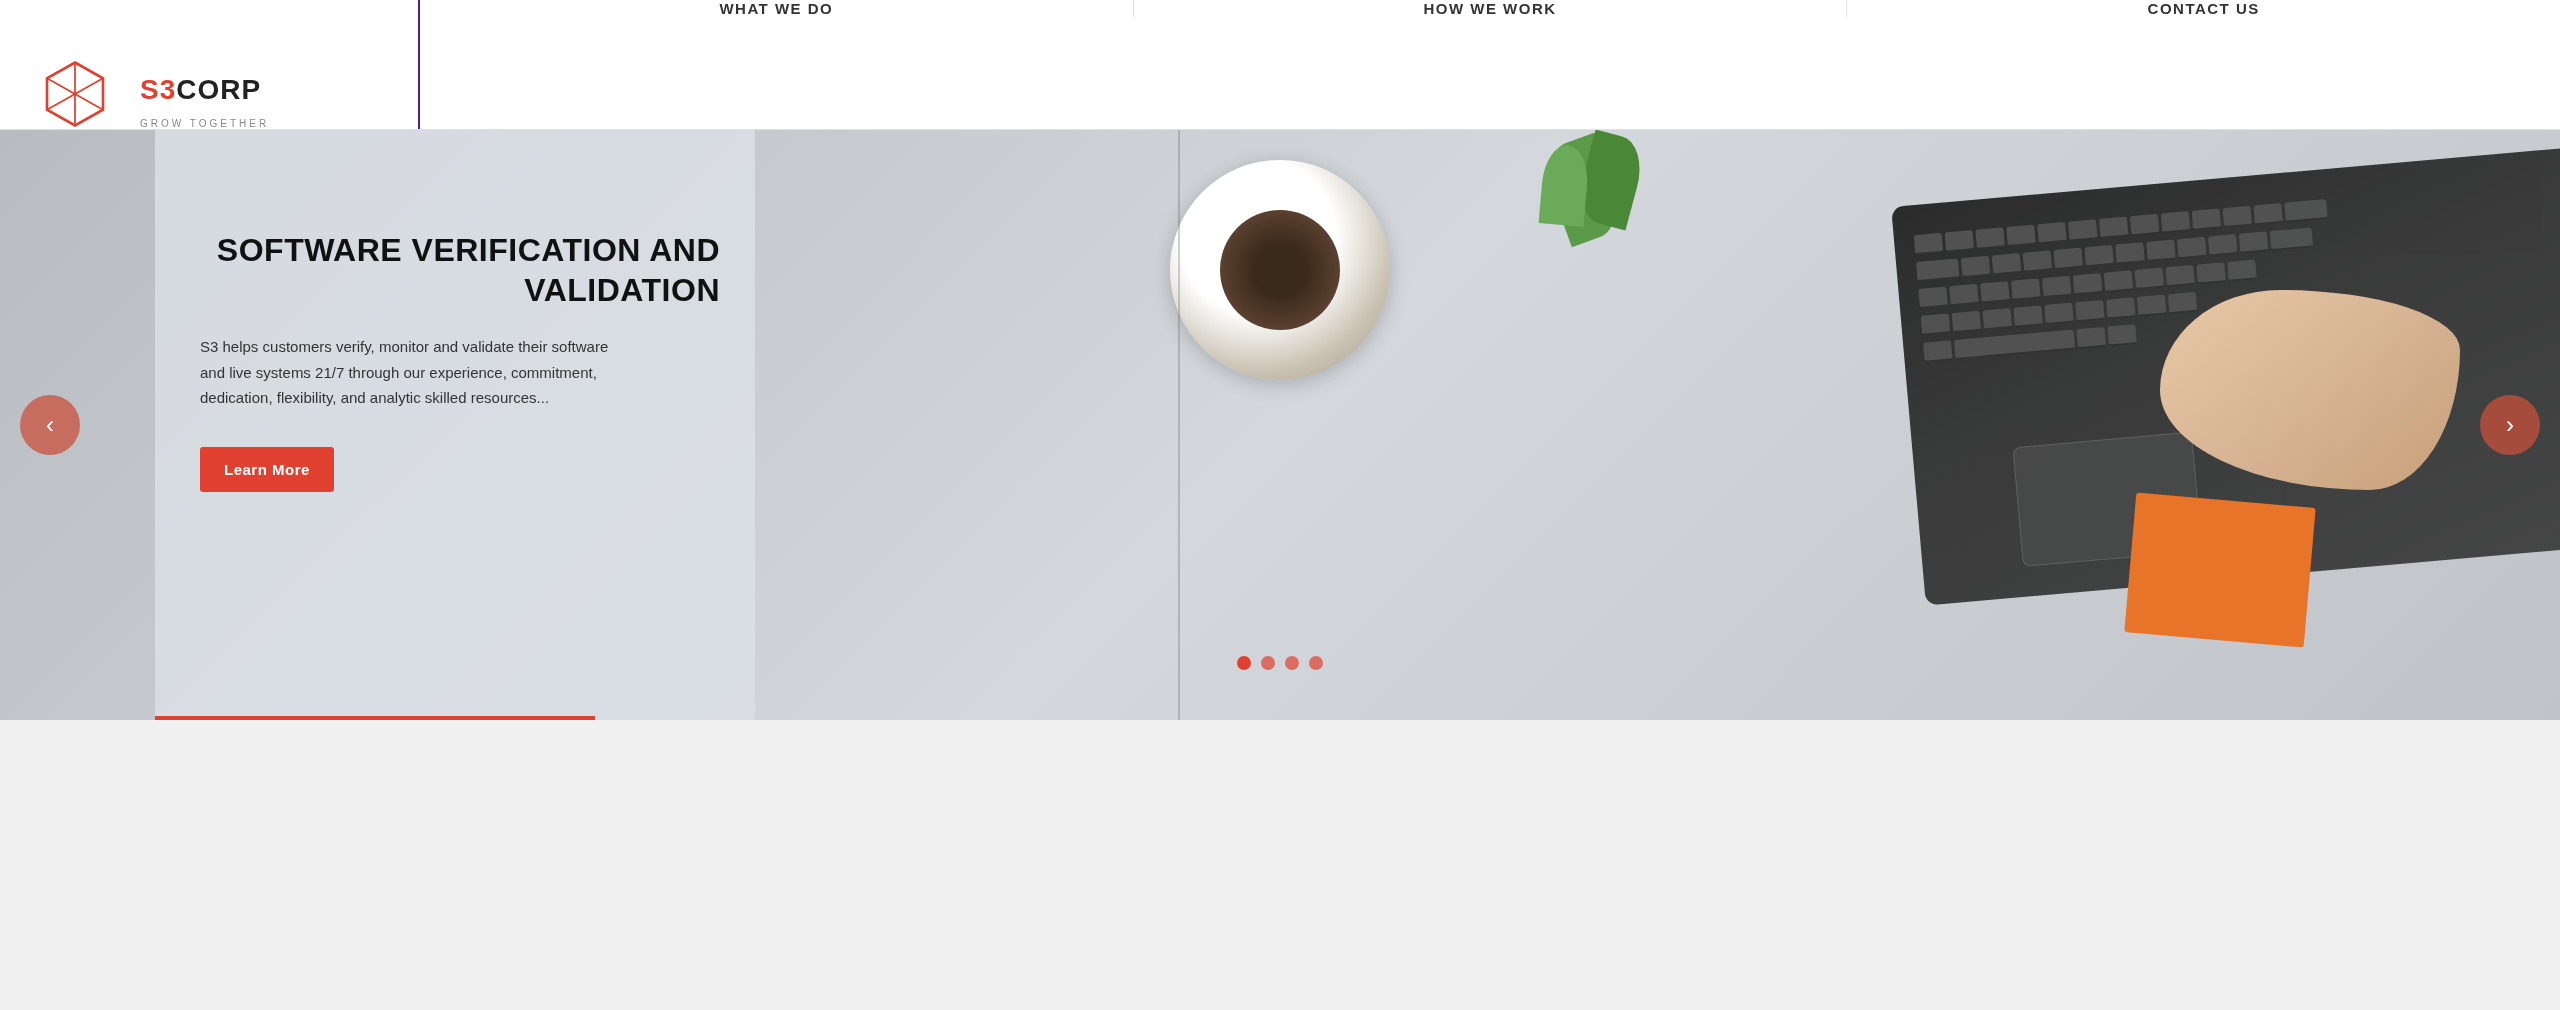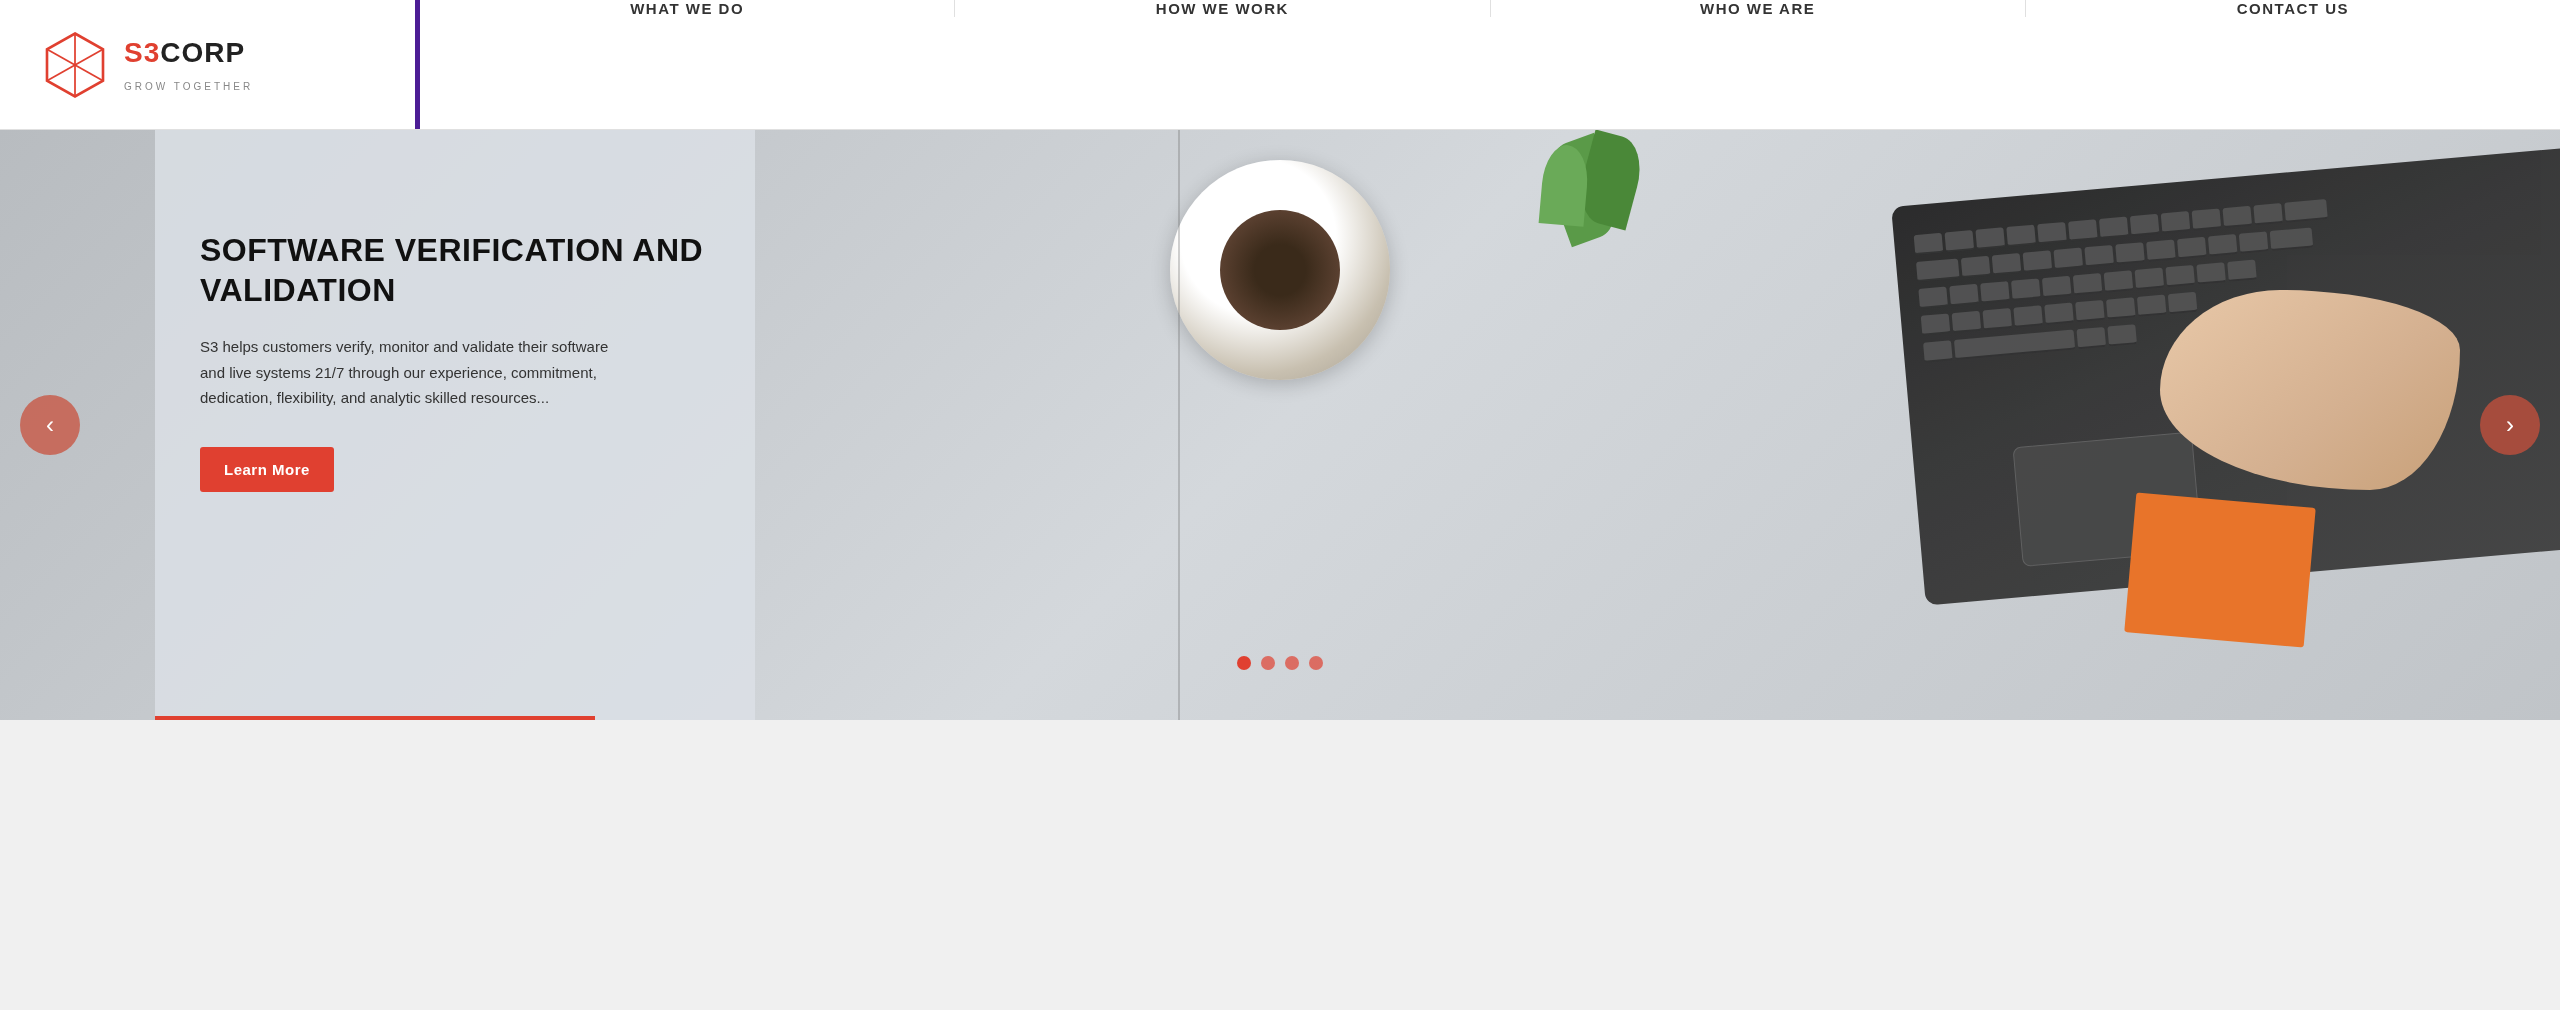--- a/index.html
+++ b/index.html
@@ -9,24 +9,25 @@
     .header {
       background: #fff;
       display: flex;
       align-items: stretch;
       height: 130px;
       border-bottom: 1px solid #e0e0e0;
     }
     .logo-area {
       width: 420px;
       display: flex;
-      align-items: center;
+      align-items: flex-end;
       padding: 0 40px;
-      border-right: 5px solid #4c1d95;
+      border-right: 2px solid #4c1d95;
       flex-shrink: 0;
+      gap: 16px;
     }
     .logo-svg {
       width: 70px;
       height: 70px;
       margin-right: 14px;
     }
     .logo-text {
       display: flex;
       flex-direction: column;
     }
@@ -182,20 +183,21 @@
       width: 520px;
       z-index: 10;
     }
     .hero-title {
       font-size: 32px;
       font-weight: 900;
       color: #111;
       line-height: 1.25;
       margin-bottom: 24px;
       letter-spacing: 0.5px;
+      text-align: right;
     }
     .hero-desc {
       font-size: 15px;
       color: #333;
       line-height: 1.7;
       margin-bottom: 36px;
       max-width: 430px;
     }
     .learn-more-btn {
       display: inline-block;
@@ -322,21 +324,20 @@
     <div class="logo-text">
       <div class="logo-title">
         <span class="logo-s3">S3</span><span class="logo-corp">CORP</span>
       </div>
       <div class="logo-sub">GROW TOGETHER</div>
     </div>
   </div>
   <nav class="nav">
     <div class="nav-item">WHAT WE DO</div>
     <div class="nav-item">HOW WE WORK</div>
-    <div class="nav-item">WHO WE ARE</div>
     <div class="nav-item">CONTACT US</div>
   </nav>
 </header>
 
 <section class="hero">
 
   <div class="scene-container">
     <div class="hero-desk"></div>
 
     <div class="leaf1"></div>

